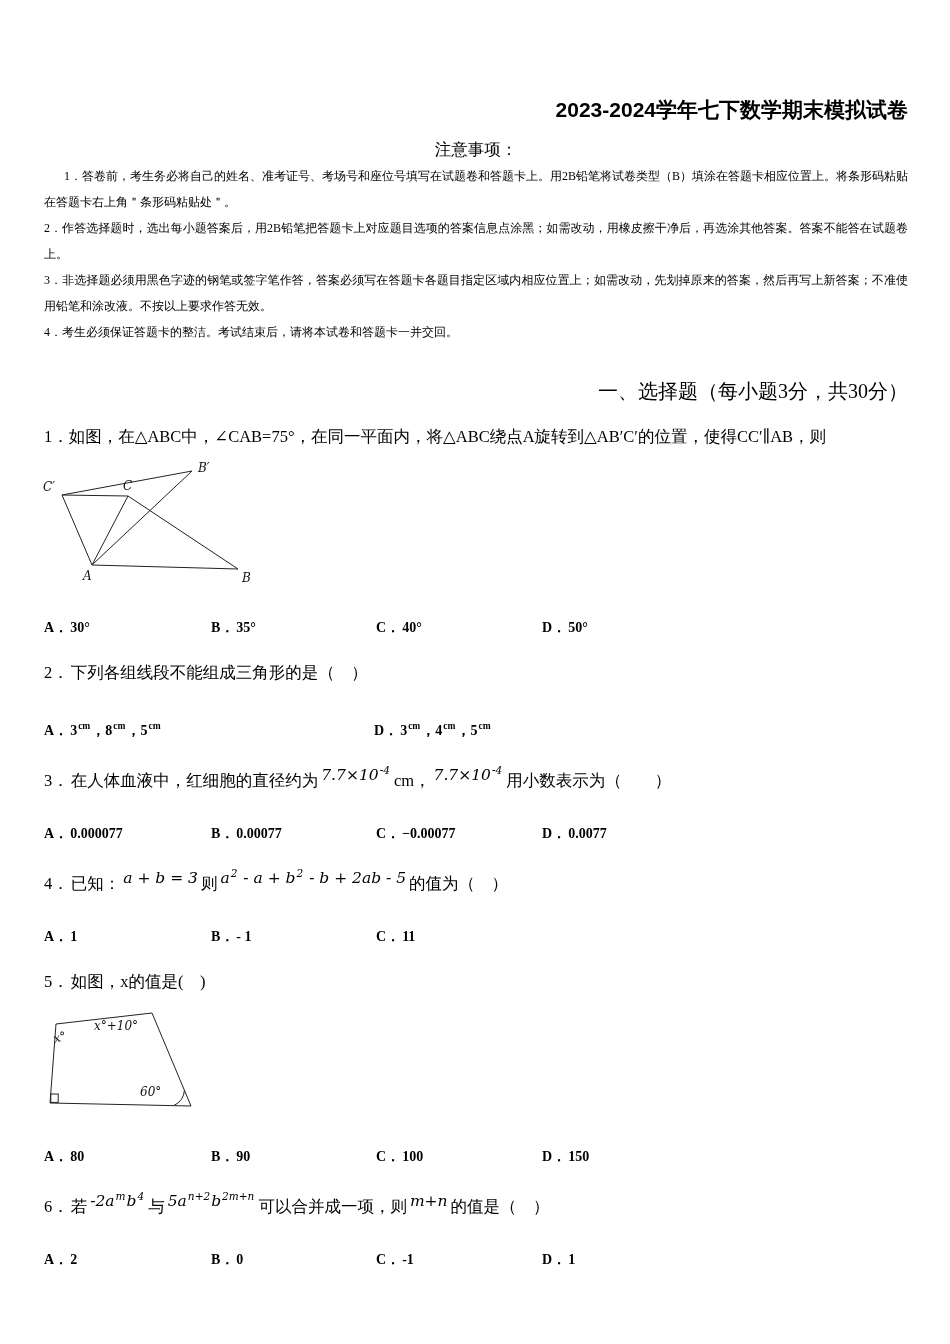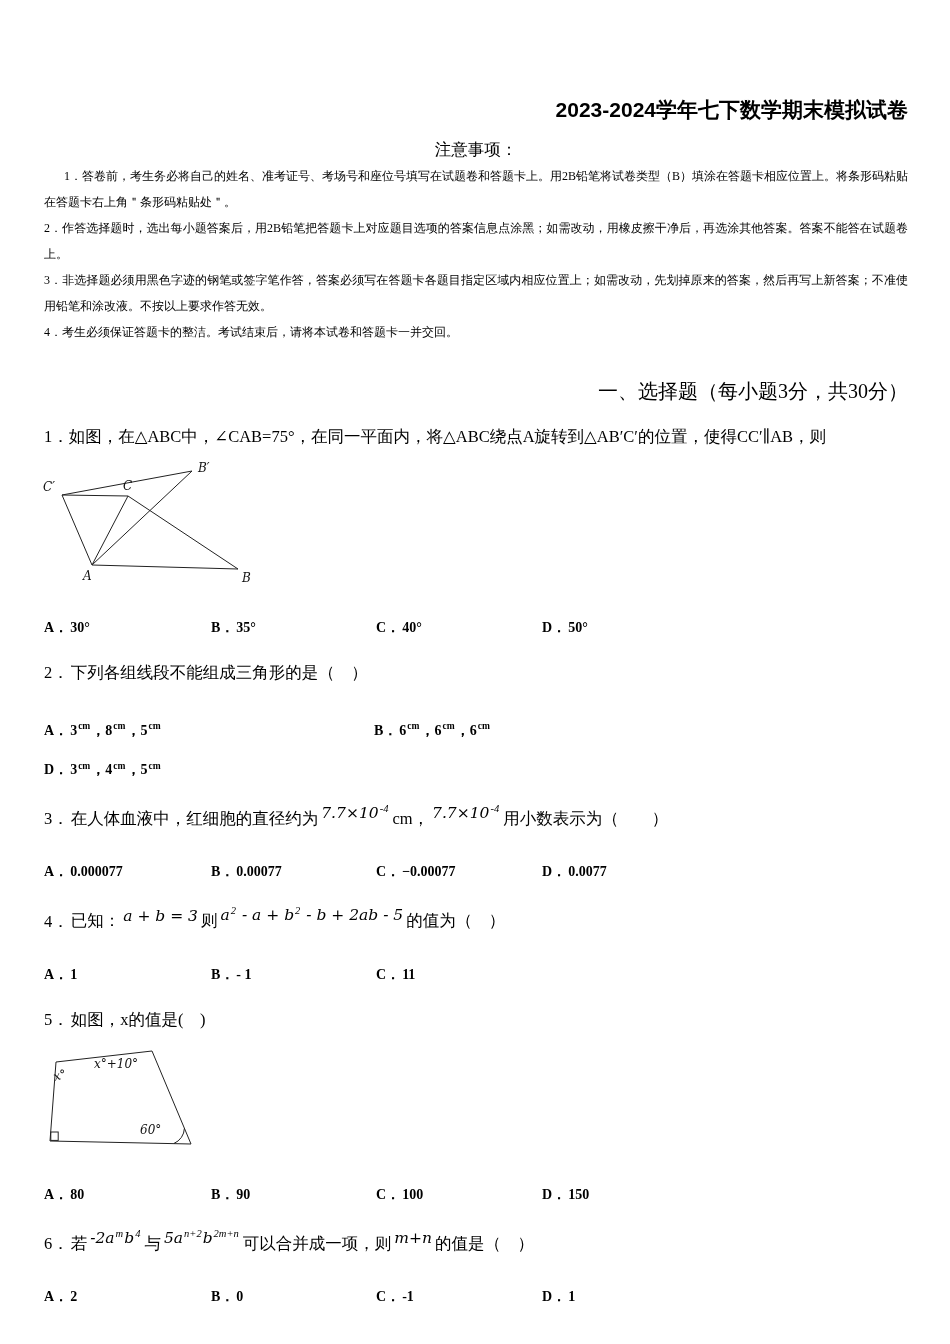--- a/index.html
+++ b/index.html
@@ -25,21 +25,21 @@
   .question { margin-top:18px; }
   .stem { font-size:16.5px; line-height:28px; }
   .stem .qnum { margin-right:2px; }
 
   .math {
     font-family:"DejaVu Serif","Liberation Serif",serif;
     font-style:italic;
     padding:0 3px;
   }
   .raised { position:relative; top:-6px; font-size:15.5px; display:inline-block; }
-  sup { font-size:0.68em; margin:0 1px;font-family:Liberation Serif, serif; }
+  sup { font-size:0.68em; margin:0 1px; }
 
   .options {
     display:grid; margin:26px 0 4px;
     font-weight:700; font-size:14px; line-height:26px;
     row-gap:9px;
   }
   .cols4 { grid-template-columns:167px 165px 166px 1fr; }
   .cols2 { grid-template-columns:330px 1fr; }
   .opt-label { margin-right:2px; }
 
@@ -92,21 +92,20 @@
       <div><span class="opt-label">B．</span><span class="opt-text">35°</span></div>
       <div><span class="opt-label">C．</span><span class="opt-text">40°</span></div>
       <div><span class="opt-label">D．</span><span class="opt-text">50°</span></div>
     </div>
   </div>
 
   <div class="question">
     <p class="stem"><span class="qnum">2．</span><span>下列各组线段不能组成三角形的是（　）</span></p>
     <div class="options cols2">
       <div><span class="opt-label">A．</span><span class="opt-text">3<sup>cm</sup>，8<sup>cm</sup>，5<sup>cm</sup></span></div>
-      <div><span class="opt-label">B．</span><span class="opt-text">6<sup>cm</sup>，6<sup>cm</sup>，6<sup>cm</sup></span></div>
       <div><span class="opt-label">D．</span><span class="opt-text">3<sup>cm</sup>，4<sup>cm</sup>，5<sup>cm</sup></span></div>
     </div>
   </div>
 
   <div class="question">
     <p class="stem"><span class="qnum">3．</span><span>在人体血液中，红细胞的直径约为</span><span class="math raised">7.7×10<sup>-4</sup></span><span>cm，</span><span class="math raised">7.7×10<sup>-4</sup></span><span>用小数表示为（　　）</span></p>
     <div class="options cols4">
       <div><span class="opt-label">A．</span><span class="opt-text">0.000077</span></div>
       <div><span class="opt-label">B．</span><span class="opt-text">0.00077</span></div>
       <div><span class="opt-label">C．</span><span class="opt-text">−0.00077</span></div>

